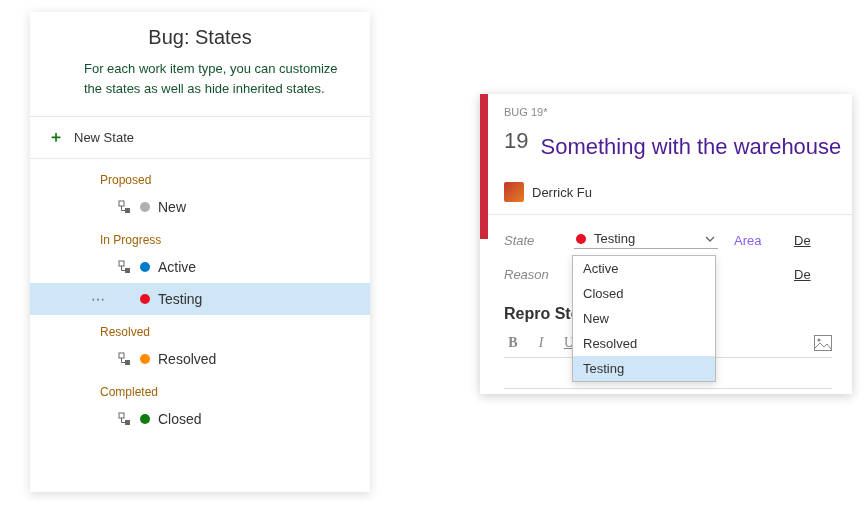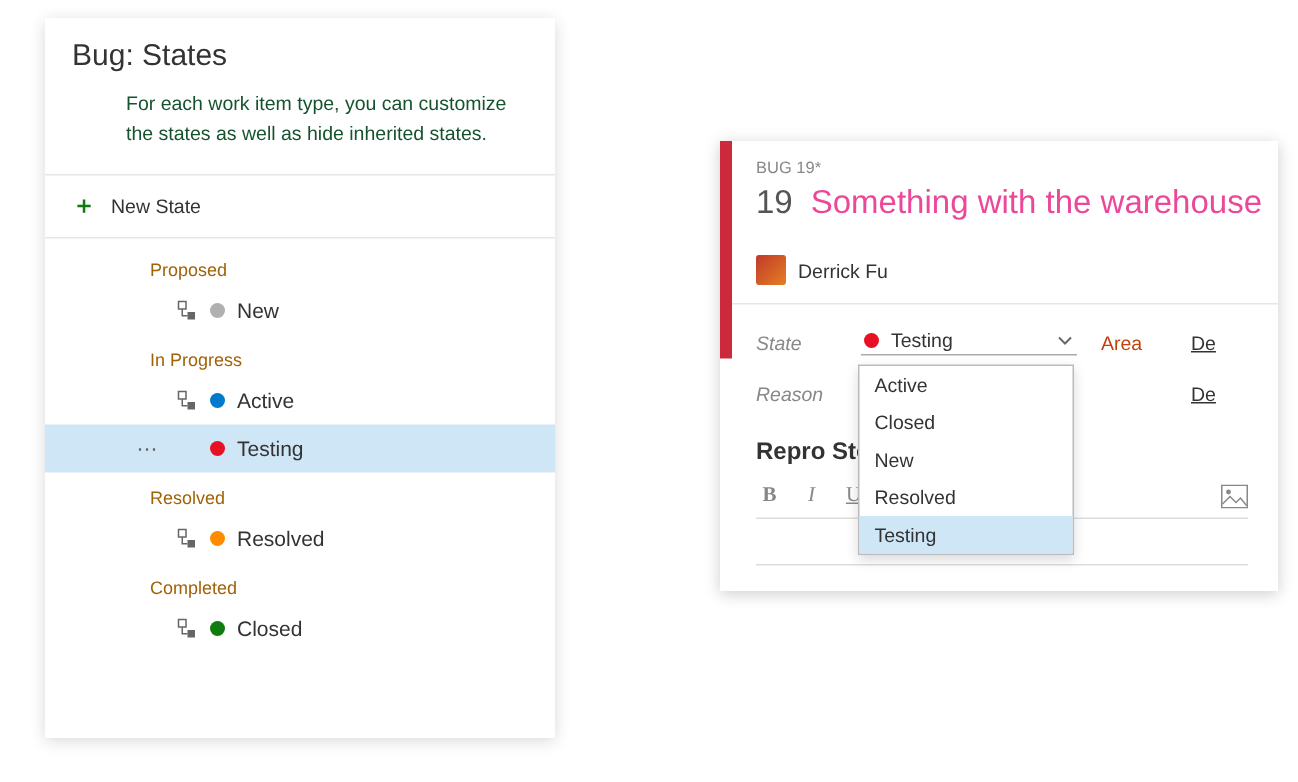--- a/index.html
+++ b/index.html
@@ -25,20 +25,21 @@
     box-shadow: 0 2px 10px rgba(0,0,0,0.15);
   }
   .lp-header {
     padding: 14px 18px 8px 18px;
   }
   .lp-title {
     font-size: 20px;
     font-weight: 400;
     color: #333;
     margin: 0 0 10px 0;
+    text-align: center;
   }
   .lp-desc {
     font-size: 13px;
     color: #14532d;
     line-height: 1.5;
     padding: 0 0 10px 0;
     margin-left: 36px;
   }
   .lp-divider {
     border-top: 1px solid #e6e6e6;
@@ -132,23 +133,24 @@
     align-items:center;
     gap:12px;
     padding: 0 20px 8px 24px;
   }
   .rp-id {
     font-size: 22px;
     color: #555;
   }
   .rp-title {
     font-size: 22px;
-    color: #ec4899;
+    color: #4c1d95;
     font-weight: 400;
     white-space: nowrap;
+    margin-top: 12px;
   }
   .rp-user-row {
     display:flex;
     align-items:center;
     gap:8px;
     padding: 2px 20px 12px 24px;
     font-size: 13px;
     color: #333;
     margin-top: 12px;
   }
@@ -160,21 +162,21 @@
   }
   .rp-fields {
     display:flex;
     padding: 8px 0 0 24px;
     font-size: 13px;
     color:#888;
     position: relative;
   }
   .field-col1 { width:70px;font-style:italic; }
   .field-col2 { width:160px; position: relative;}
-  .field-col3 { width:60px; color:#c2410c;}
+  .field-col3 { width:60px; color:#8b5cf6;}
   .field-col4 { color:#333; white-space:nowrap;text-decoration:underline;}
   .field-row { display:flex; align-items:center; height:34px;}
   .state-selector {
     display:flex;
     align-items:center;
     gap:8px;
     border-bottom: 1px solid #aaa;
     padding: 0 2px 2px 2px;
     width: 140px;
   }

